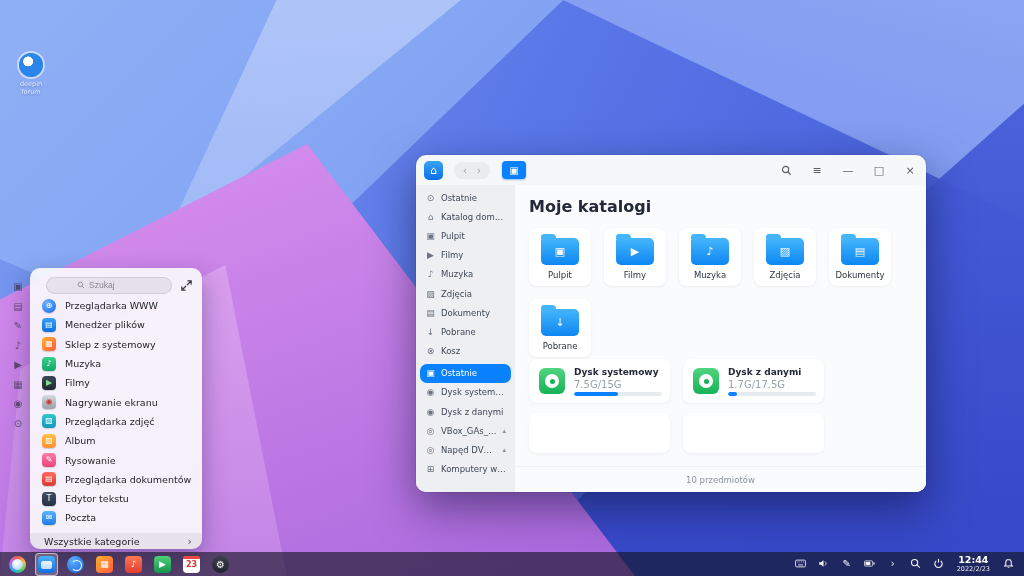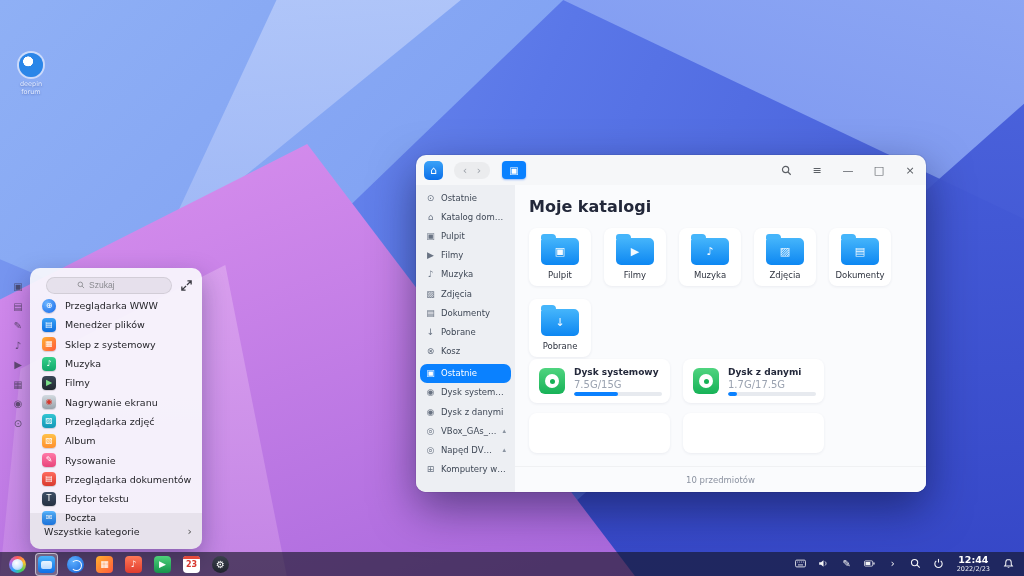--- a/index.html
+++ b/index.html
@@ -46,21 +46,21 @@
   .ai-2 { background:linear-gradient(135deg,#ffb02e,#ff5a3c); }
   .ai-3 { background:linear-gradient(#35d08a,#12a86b); }
   .ai-4 { background:linear-gradient(#3b4757,#20282f); color:#7de08a; }
   .ai-5 { background:linear-gradient(#d3dae0,#98a2ab); color:#d3382e; }
   .ai-6 { background:linear-gradient(#32c5d2,#1497b8); }
   .ai-7 { background:linear-gradient(#ffc24a,#ff8f2e); }
   .ai-8 { background:linear-gradient(#ff7aa8,#e8447a); }
   .ai-9 { background:linear-gradient(#ff6b5e,#d83a2e); }
   .ai-10 { background:linear-gradient(#3d4e66,#253142); }
   .ai-11 { background:linear-gradient(#58b5ff,#1f7ae8); }
-  .launcher-footer { position:absolute; left:0; right:0; bottom:0; height:36px; background:rgba(0,0,0,.055);
+  .launcher-footer { position:absolute; left:0; right:0; bottom:0; height:16px; background:rgba(0,0,0,.055);
                      display:flex; align-items:center; padding:0 10px 0 14px; font-size:9.5px; color:#1f1f24; }
   .launcher-footer .chev { margin-left:auto; color:#555; font-size:11px; }
 
   
   .window { position:absolute; left:416px; top:155px; width:510px; height:337px; background:#f6f7f9;
             border-radius:10px; box-shadow:0 16px 44px rgba(8,12,48,.5), 0 0 0 1px rgba(0,0,0,.06);
             overflow:hidden; z-index:3; }
   .titlebar { position:absolute; top:0; left:0; right:0; height:30px; display:flex; align-items:center; padding:0 8px; }
   .tb-home { width:19px; height:19px; border-radius:5px; background:linear-gradient(#3aa2f8,#0c6fe8);
              color:#fff; font-size:11px; display:flex; align-items:center; justify-content:center; }

